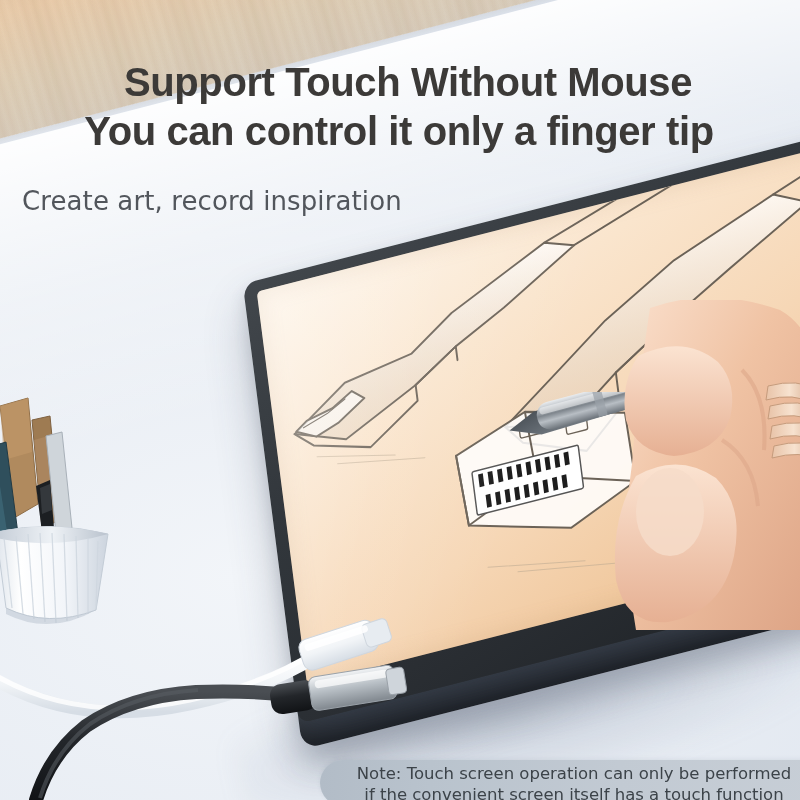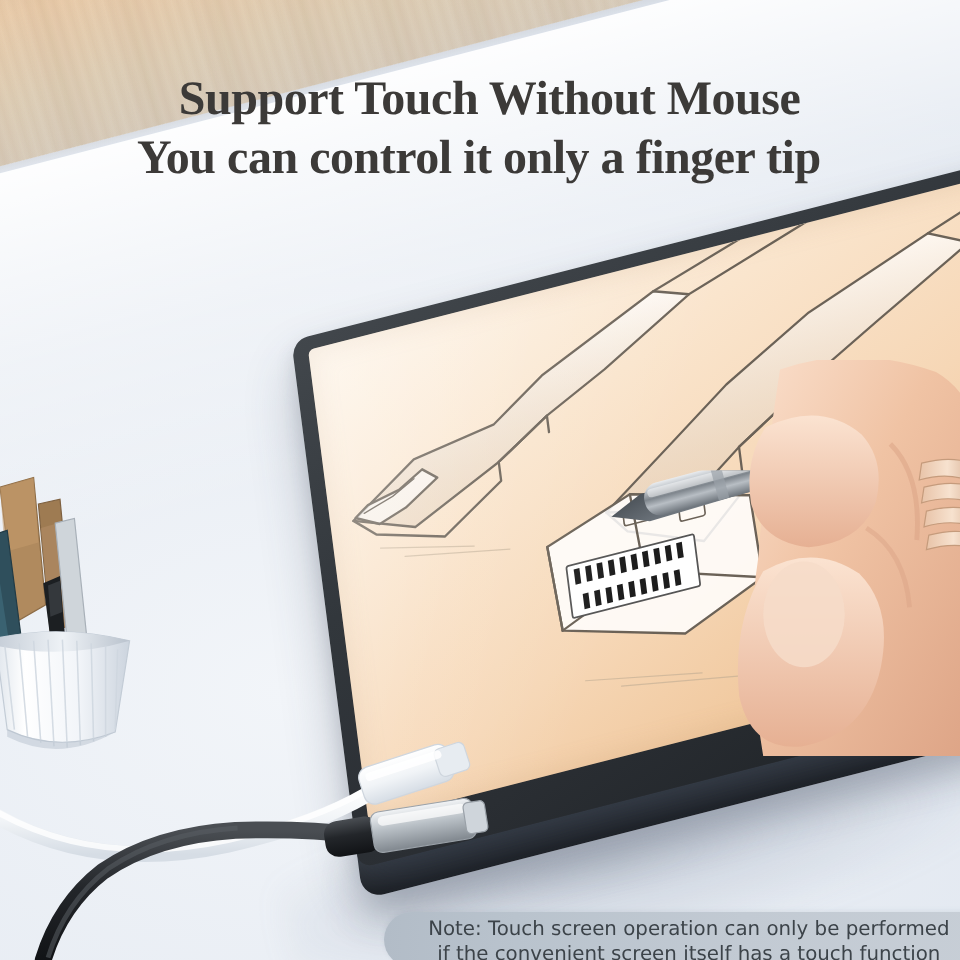--- a/index.html
+++ b/index.html
@@ -63,21 +63,21 @@
     background:linear-gradient(to bottom, rgba(255,255,255,.95) 0%, rgba(255,255,255,.35) 38%, rgba(255,255,255,0) 75%);
     pointer-events:none;
   }
 
   
   .headline {
     position:absolute;
     left:0; top:62px;
     width:800px;
     text-align:center;
-    font-family:Liberation Serif, serif;
+    font-family:Liberation Sans, sans-serif;
     font-weight:700;
     color:#3c3a38;
     letter-spacing:-0.4px;
     line-height:1.0;
   }
   .headline .l1 { display:block; font-size:40px; padding-left:16px; }
   .headline .l2 { display:block; font-size:40px; margin-top:9px; padding-right:2px; }
 
   .subhead {
     position:absolute;
@@ -175,20 +175,21 @@
   <div class="wood-band">
     <div class="wood-grain"></div>
     <div class="wood-grain2"></div>
   </div>
   <div class="desk-sheen"></div>
 
   <div class="headline">
     <span class="l1">Support Touch Without Mouse</span>
     <span class="l2">You can control it only a finger tip</span>
   </div>
+  <div class="subhead">Create art, record inspiration</div>
 
   <div class="floor-shadow"></div>
 
   <div id="penholder">
     <svg viewBox="0 0 210 240" width="210" height="240">
       <defs>
         <linearGradient id="cupg" x1="0" y1="0" x2="1" y2="0">
           <stop offset="0%" stop-color="#dfe5ec"></stop>
           <stop offset="22%" stop-color="#ffffff"></stop>
           <stop offset="62%" stop-color="#f2f5f9"></stop>

